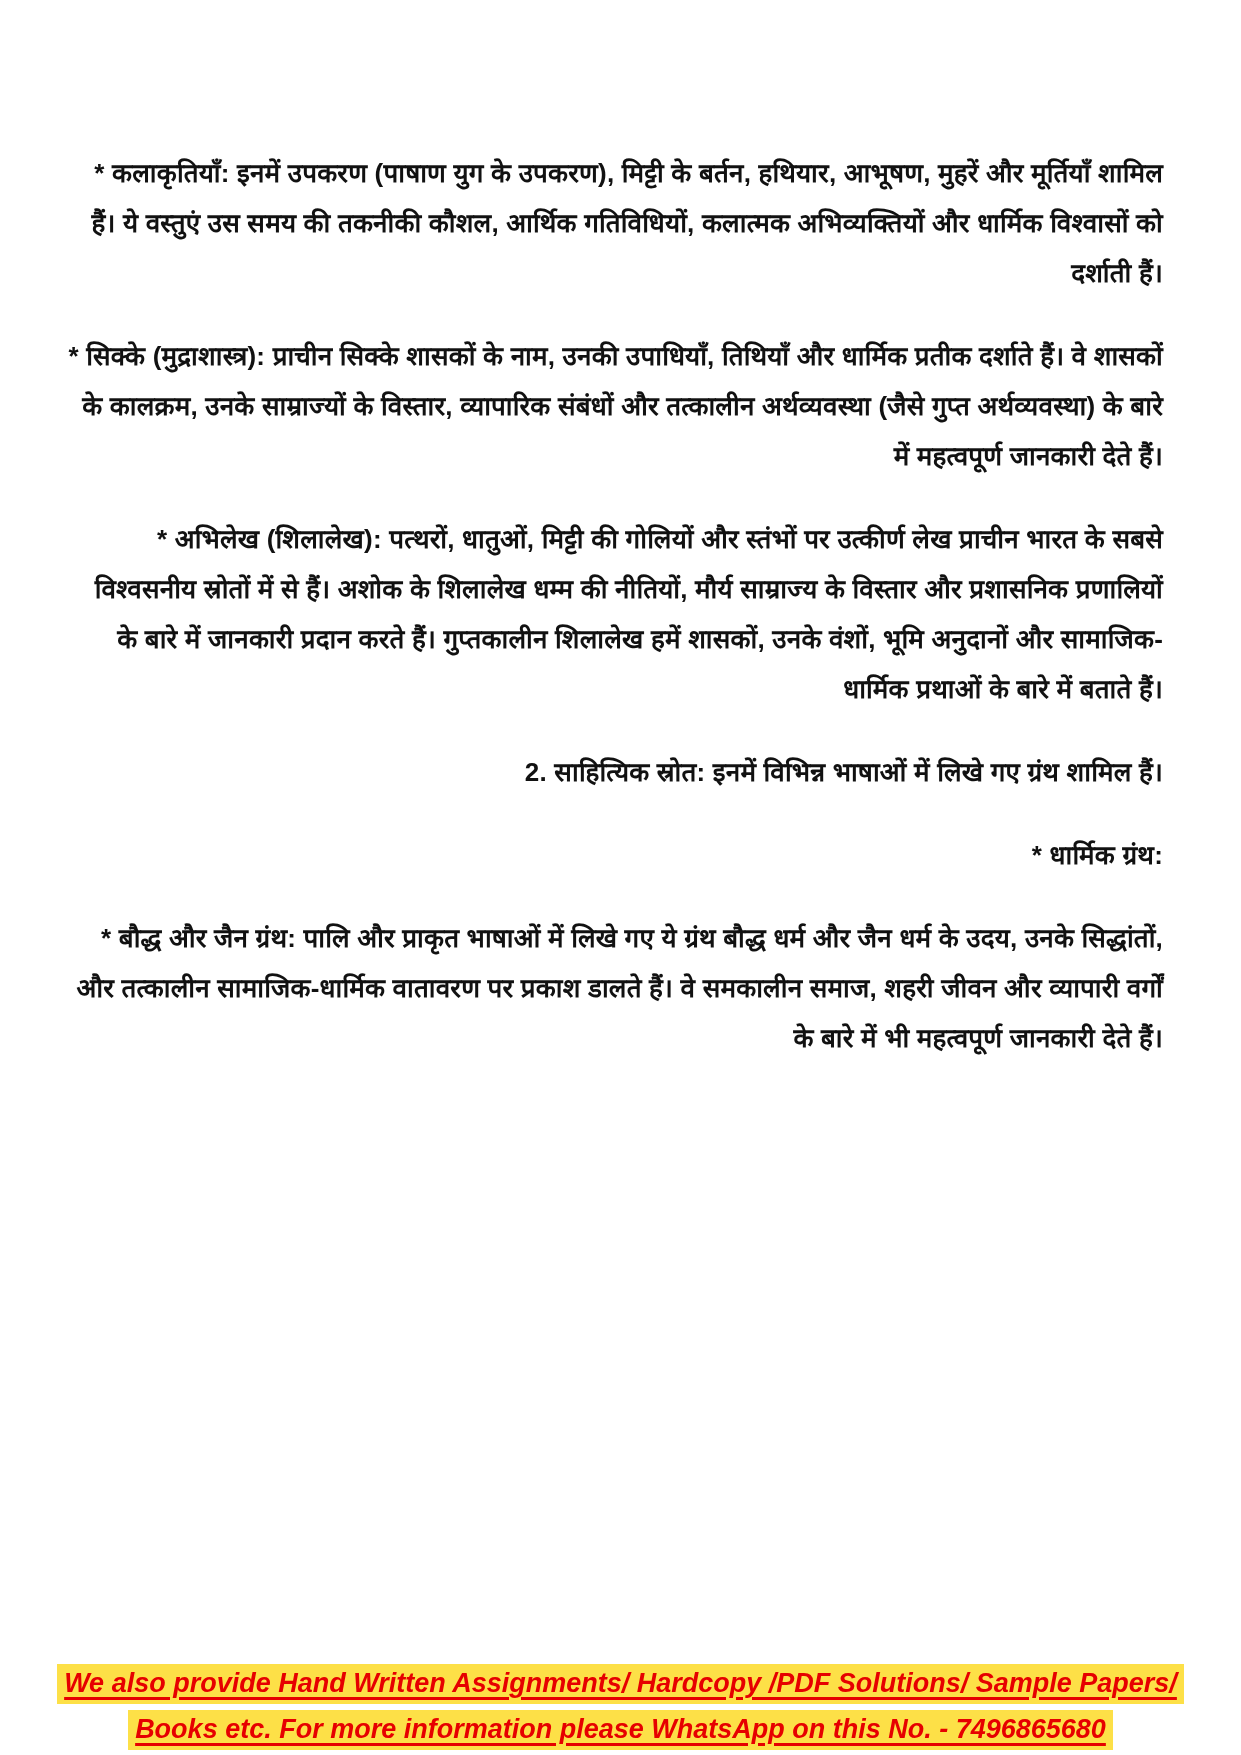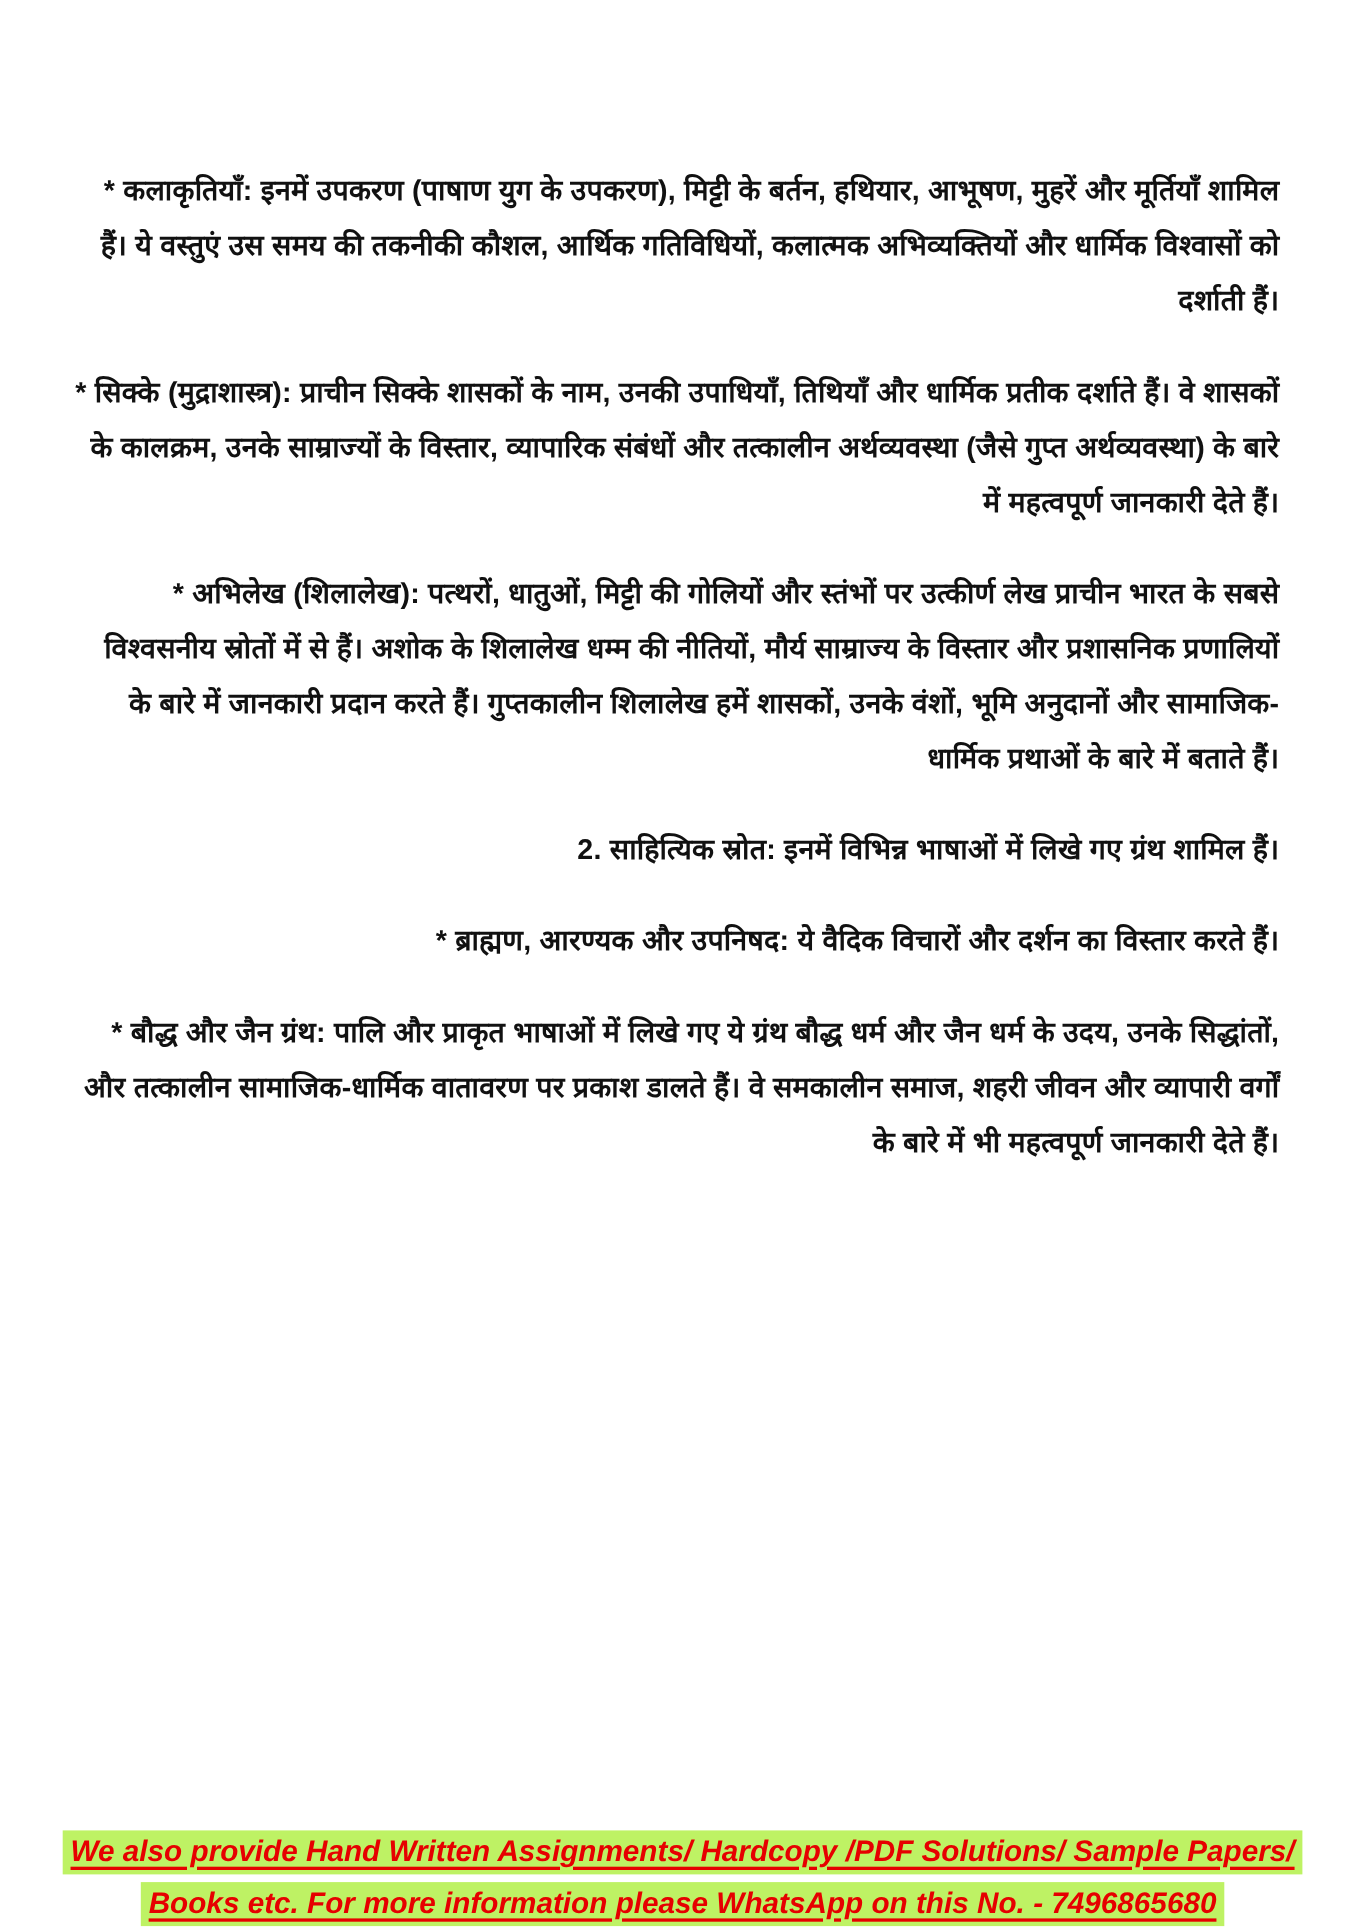--- a/index.html
+++ b/index.html
@@ -40,21 +40,21 @@
     top: 1662px;
     left: 0;
     width: 1241px;
     text-align: center;
   }
   .footer-line {
     margin: 0;
     line-height: 43px;
   }
   .footer-line .hl {
-    background: #bef264;
+    background: #fde047;
     color: #e60000;
     font-family: "Liberation Sans", sans-serif;
     font-weight: bold;
     font-style: italic;
     font-size: 27px;
     text-decoration: underline;
     text-decoration-thickness: 2.5px;
     text-underline-offset: 5px;
     padding: 4px 7px 6px 7px;
     box-decoration-break: clone;
@@ -64,21 +64,21 @@
 </head>
 <body>
 
 <div class="page">
 
   <div class="content">
     <p class="hindi-para">* कलाकृतियाँ: इनमें उपकरण (पाषाण युग के उपकरण), मिट्टी के बर्तन, हथियार, आभूषण, मुहरें और मूर्तियाँ शामिल हैं। ये वस्तुएं उस समय की तकनीकी कौशल, आर्थिक गतिविधियों, कलात्मक अभिव्यक्तियों और धार्मिक विश्वासों को दर्शाती हैं।</p>
     <p class="hindi-para">* सिक्के (मुद्राशास्त्र): प्राचीन सिक्के शासकों के नाम, उनकी उपाधियाँ, तिथियाँ और धार्मिक प्रतीक दर्शाते हैं। वे शासकों के कालक्रम, उनके साम्राज्यों के विस्तार, व्यापारिक संबंधों और तत्कालीन अर्थव्यवस्था (जैसे गुप्त अर्थव्यवस्था) के बारे में महत्वपूर्ण जानकारी देते हैं।</p>
     <p class="hindi-para">* अभिलेख (शिलालेख): पत्थरों, धातुओं, मिट्टी की गोलियों और स्तंभों पर उत्कीर्ण लेख प्राचीन भारत के सबसे विश्वसनीय स्रोतों में से हैं। अशोक के शिलालेख धम्म की नीतियों, मौर्य साम्राज्य के विस्तार और प्रशासनिक प्रणालियों के बारे में जानकारी प्रदान करते हैं। गुप्तकालीन शिलालेख हमें शासकों, उनके वंशों, भूमि अनुदानों और सामाजिक-धार्मिक प्रथाओं के बारे में बताते हैं।</p>
     <p class="hindi-para">2. साहित्यिक स्रोत: इनमें विभिन्न भाषाओं में लिखे गए ग्रंथ शामिल हैं।</p>
-    <p class="hindi-para">* ब्राह्मण, आरण्यक और उपनिषद: ये वैदिक विचारों और दर्शन का विस्तार करते हैं।</p>
+    <p class="hindi-para">* धार्मिक ग्रंथ:</p>
     <p class="hindi-para">* बौद्ध और जैन ग्रंथ: पालि और प्राकृत भाषाओं में लिखे गए ये ग्रंथ बौद्ध धर्म और जैन धर्म के उदय, उनके सिद्धांतों, और तत्कालीन सामाजिक-धार्मिक वातावरण पर प्रकाश डालते हैं। वे समकालीन समाज, शहरी जीवन और व्यापारी वर्गों के बारे में भी महत्वपूर्ण जानकारी देते हैं।</p>
   </div>
 
   <div class="footer">
     <p class="footer-line"><span class="hl">We also provide Hand Written Assignments/ Hardcopy /PDF Solutions/ Sample Papers/</span></p>
     <p class="footer-line"><span class="hl">Books etc. For more information please WhatsApp on this No. - 7496865680</span></p>
   </div>
 
 </div>
 

